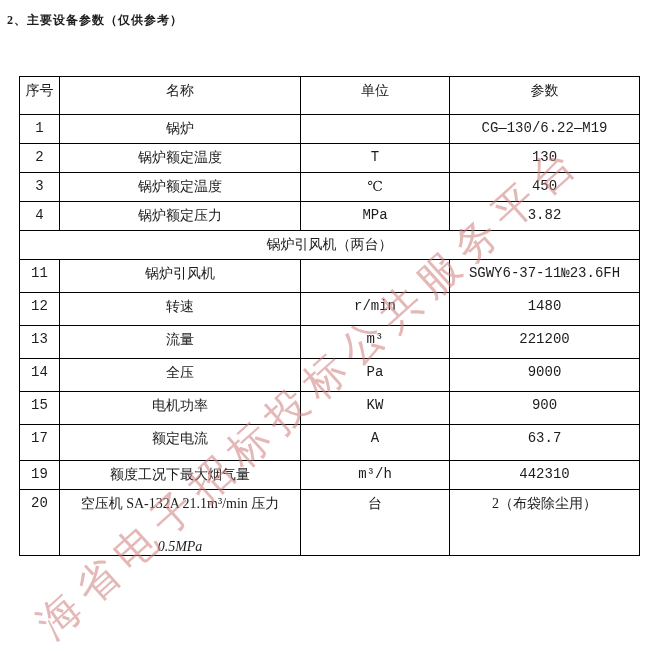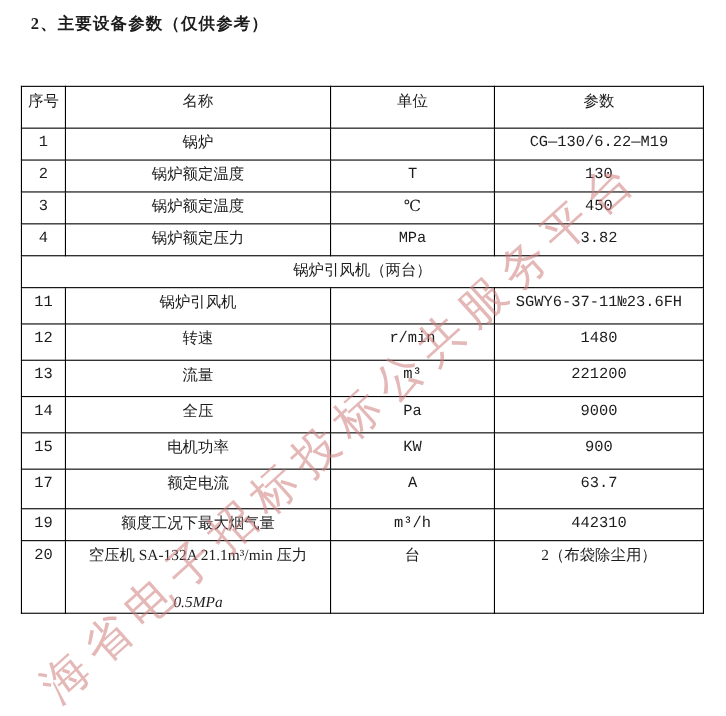--- a/index.html
+++ b/index.html
@@ -5,22 +5,22 @@
   html,body { margin:0; padding:0; }
   body {
     width:660px; height:651px;
     background:#ffffff;
     position:relative;
     overflow:hidden;
     font-family:"Liberation Serif","DejaVu Serif",serif;
     color:#1c1c1c;
   }
   .title {
-    margin:12px 0 0 28px;
-    font-size:15px;
+    margin:12px 0 0 7px;
+    font-size:12px;
     font-weight:bold;
     letter-spacing:1px;
   }
   .watermark {
     position:absolute;
     left:44px; top:606px;
     height:48px; line-height:48px;
     transform:rotate(-42deg);
     transform-origin:0 50%;
     font-size:42px;

